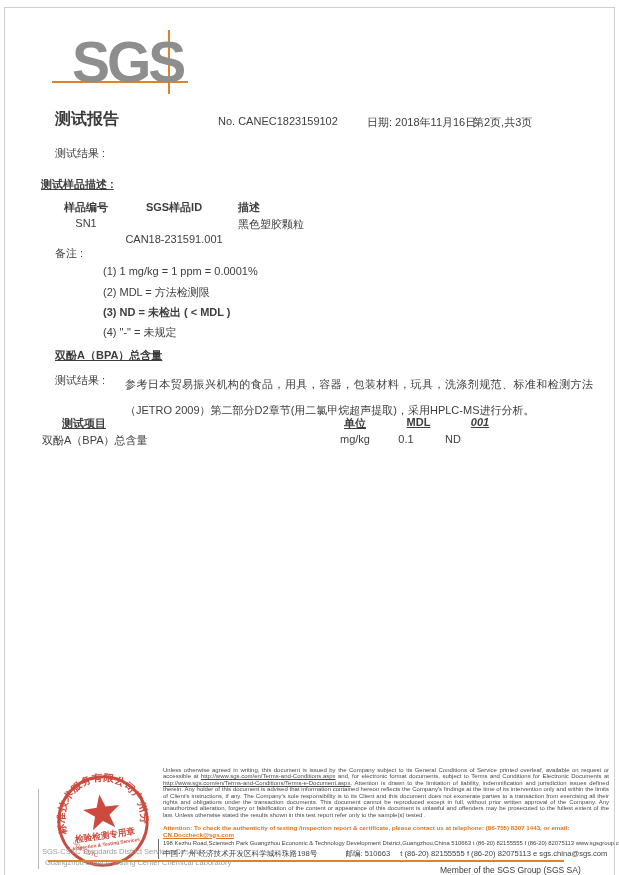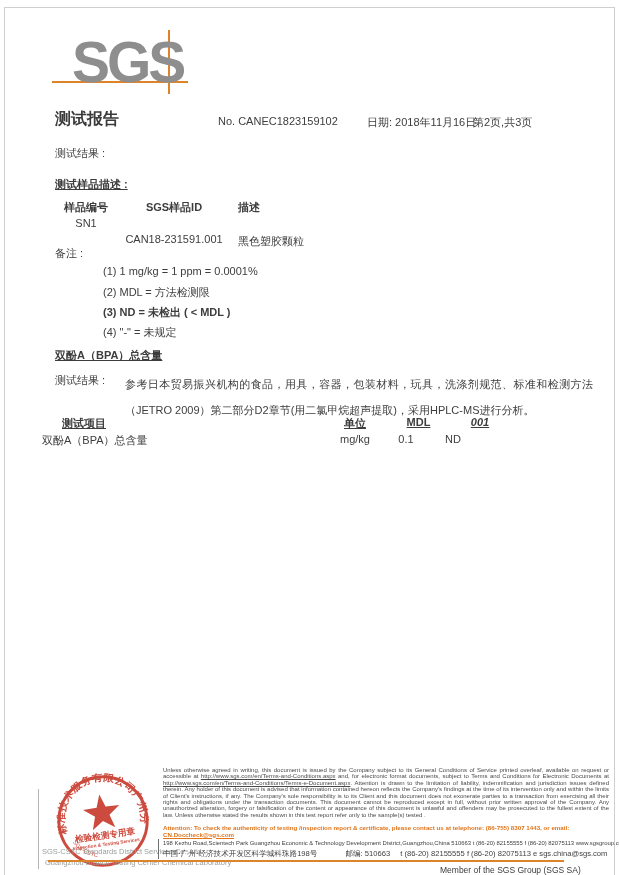--- a/index.html
+++ b/index.html
@@ -27,21 +27,21 @@
   .ul{text-decoration:underline;}
   .it{font-style:italic;margin-left:27px;}
   .ctr{transform:translateX(-50%);white-space:nowrap;}
 
   
   .s-h1{left:86px;top:200px;}
   .s-h2{left:174px;top:200px;}
   .s-h3{left:238px;top:200px;}
   .s-r1{left:86px;top:217px;}
   .s-r2{left:174px;top:233px;}
-  .s-r3{left:238px;top:234px;}
+  .s-r3{left:238px;top:217px;}
 
   .note-line{left:103px;font-size:11px;}
 
   .method-text{left:125px;top:371px;width:468px;font-size:11px;line-height:26px;text-align:justify;}
 
   
   .r-h-item{left:62px;top:416px;}
   .r-h-unit{left:355px;top:416px;}
   .r-h-mdl{left:406px;top:416px;padding-left:25px;}
   .r-h-sample{left:453px;top:416px;}
@@ -76,21 +76,21 @@
 <div class="abs logo-hline"></div>
 <div class="abs logo-vline"></div>
 <div class="abs logo-text">SGS</div>
 
 <div class="abs doc-title">测试报告</div>
 <div class="abs report-no">No. CANEC1823159102</div>
 <div class="abs report-date">日期: 2018年11月16日</div>
 <div class="abs report-page">第2页,共3页</div>
 
 <div class="abs t11" style="left:55px;top:146px;">测试结果 :</div>
-<div class="abs t11 bold ul" style="left:55px;top:177px;">测试样品描述 :</div>
+<div class="abs t11 bold ul" style="left:41px;top:177px;">测试样品描述 :</div>
 
 <div class="abs t11 bold ctr s-h1">样品编号</div>
 <div class="abs t11 bold ctr s-h2">SGS样品ID</div>
 <div class="abs t11 bold s-h3">描述</div>
 <div class="abs t11 ctr s-r1">SN1</div>
 <div class="abs t11 ctr s-r2">CAN18-231591.001</div>
 <div class="abs t11 s-r3">黑色塑胶颗粒</div>
 
 <div class="abs t11" style="left:55px;top:246px;">备注 :</div>
 <div class="abs note-line" style="top:265px;">(1) 1 mg/kg = 1 ppm = 0.0001%</div>

